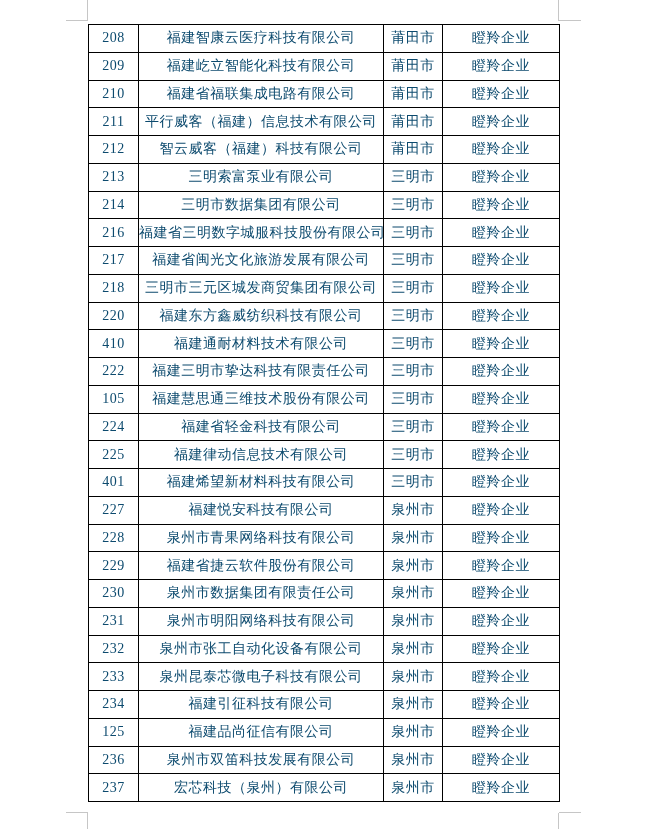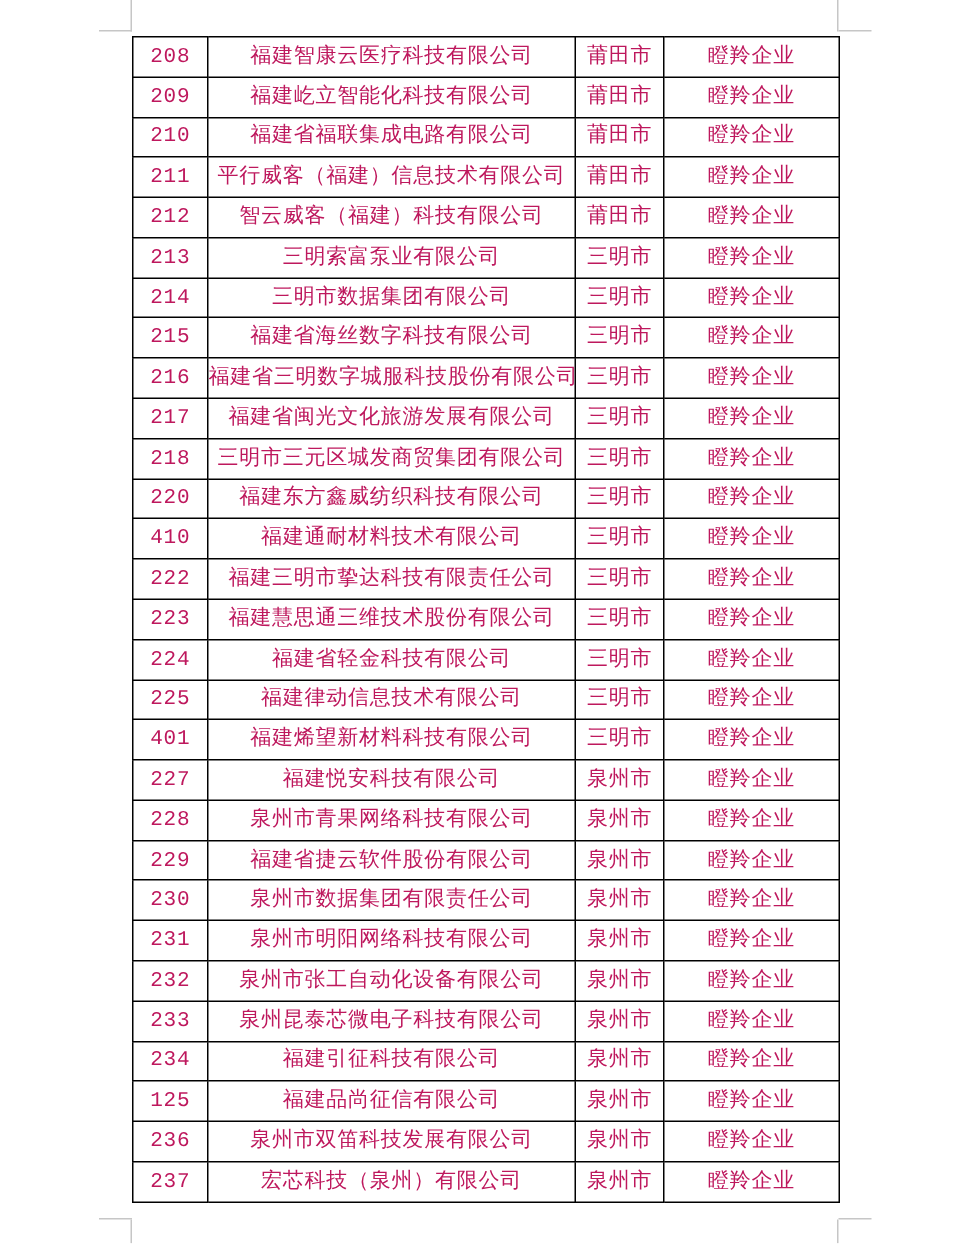--- a/index.html
+++ b/index.html
@@ -6,22 +6,22 @@
     margin: 0;
     padding: 0;
     background: #ffffff;
   }
   .page {
     position: relative;
     width: 647px;
     height: 829px;
     background: #ffffff;
     overflow: hidden;
-    font-family: Liberation Mono, monospace;
-    color: #be185d;
+    font-family: Liberation Serif, serif;
+    color: #0c4a6e;
   }
   
   .mark {
     position: absolute;
     background: #c6c6c6;
   }
   .mark.v { width: 1px; }
   .mark.h { height: 1px; }
   .m-tl-v { left: 87px; top: 0;     height: 21px; }
   .m-tl-h { left: 66px; top: 20px;  width: 22px; }
@@ -117,26 +117,20 @@
           <td>三明市</td>
           <td>瞪羚企业</td>
         </tr>
         <tr>
           <td class="num">214</td>
           <td>三明市数据集团有限公司</td>
           <td>三明市</td>
           <td>瞪羚企业</td>
         </tr>
         <tr>
-          <td class="num">215</td>
-          <td>福建省海丝数字科技有限公司</td>
-          <td>三明市</td>
-          <td>瞪羚企业</td>
-        </tr>
-        <tr>
           <td class="num">216</td>
           <td>福建省三明数字城服科技股份有限公司</td>
           <td>三明市</td>
           <td>瞪羚企业</td>
         </tr>
         <tr>
           <td class="num">217</td>
           <td>福建省闽光文化旅游发展有限公司</td>
           <td>三明市</td>
           <td>瞪羚企业</td>
@@ -159,21 +153,21 @@
           <td>三明市</td>
           <td>瞪羚企业</td>
         </tr>
         <tr>
           <td class="num">222</td>
           <td>福建三明市挚达科技有限责任公司</td>
           <td>三明市</td>
           <td>瞪羚企业</td>
         </tr>
         <tr>
-          <td class="num">223</td>
+          <td class="num">105</td>
           <td>福建慧思通三维技术股份有限公司</td>
           <td>三明市</td>
           <td>瞪羚企业</td>
         </tr>
         <tr>
           <td class="num">224</td>
           <td>福建省轻金科技有限公司</td>
           <td>三明市</td>
           <td>瞪羚企业</td>
         </tr>

